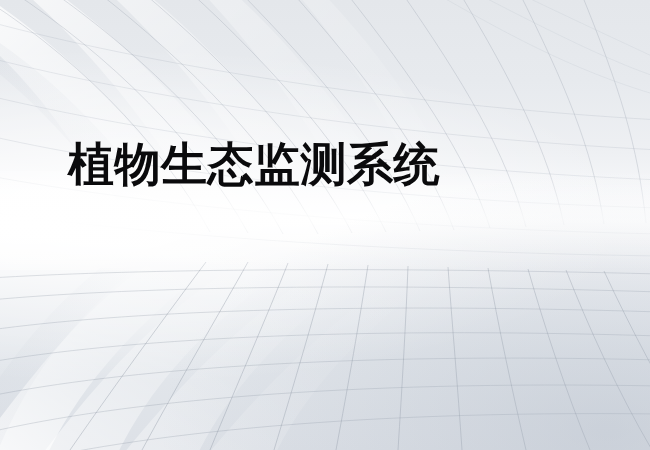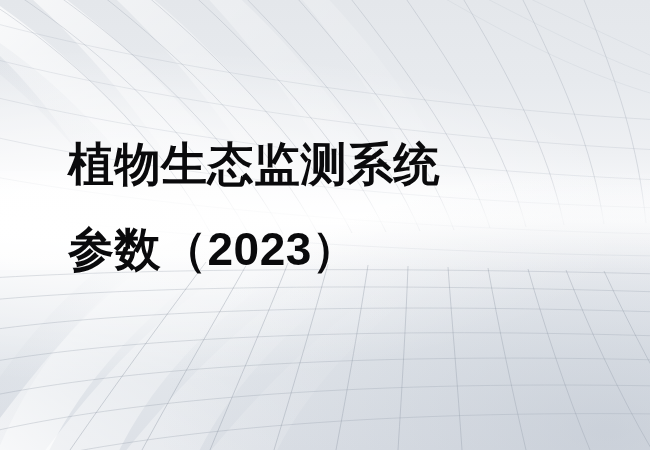--- a/index.html
+++ b/index.html
@@ -181,16 +181,15 @@
       <path d="M 470,-10 C 540,26 610,62 660,78"></path>
       <path d="M 512,-10 C 578,22 648,54 660,60"></path>
     </g>
   </svg>
 
   <div id="light-sweep" class="layer"></div>
   <div id="vignette" class="layer"></div>
 
   <div id="title-block">
     <div class="title-line">植物生态监测系统</div>
-    <div class="title-line">参数（2023）</div>
   </div>
 
 </div>
 
 </body></html>

